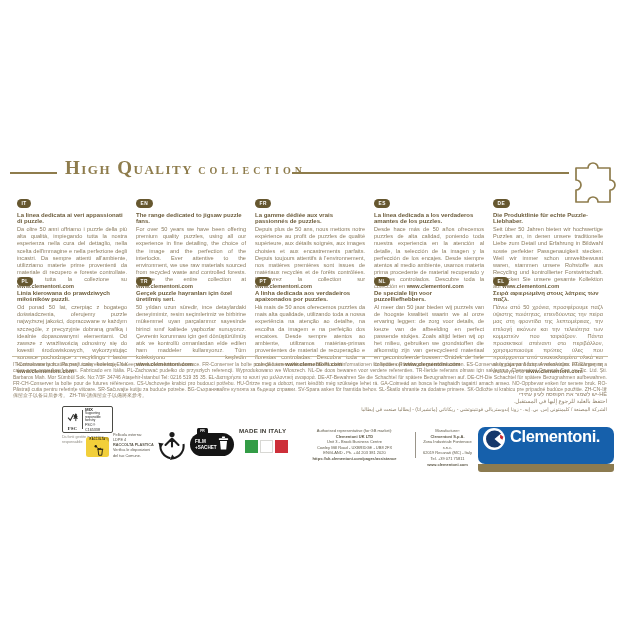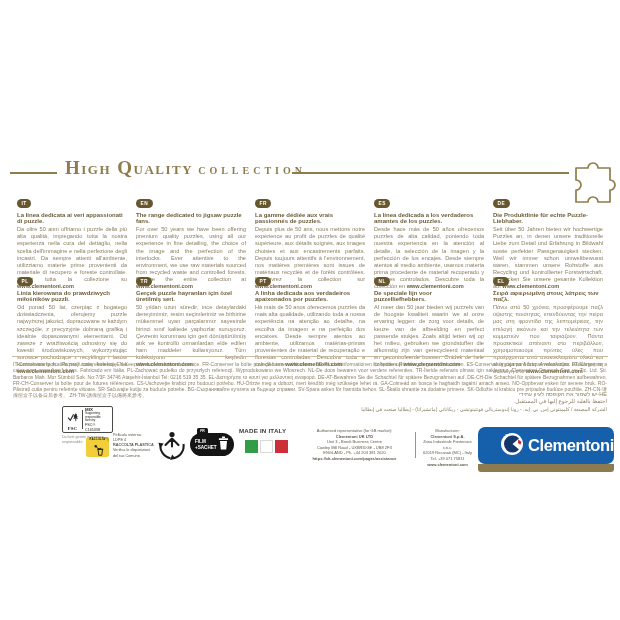--- a/index.html
+++ b/index.html
@@ -74,21 +74,21 @@
 
   .uk-address{position:absolute;left:296px;top:428px;width:117px;text-align:center;font-size:4px;
               color:#5d5847;line-height:1.4;}
   .uk-address .b{font-weight:bold;}
   .addr-divider{position:absolute;left:415px;top:432px;width:1px;height:26px;background:#9a958a;}
   .manufacturer{position:absolute;left:418px;top:428px;width:59px;text-align:center;font-size:4px;
                 color:#5d5847;line-height:1.4;}
   .manufacturer .b{font-weight:bold;}
 
   .clem-logo{position:absolute;left:478px;top:427px;width:136px;height:37px;background:#1660ab;
-             border-radius:7px;display:flex;align-items:center;padding-left:22px;box-sizing:border-box;}
+             border-radius:7px;display:flex;padding-left:4px;box-sizing:border-box;}
   .clem-wordmark{color:#fff;font-size:16.5px;font-weight:bold;letter-spacing:-.4px;margin-left:4px;}
   .clem-band{position:absolute;left:478px;top:464px;width:136px;height:8px;background:#8c7b50;
              border-radius:0 0 3px 3px;}
 </style>
 </head>
 <body>
 
 <div id="stage">
 
   <div class="rule rule-left"></div>

